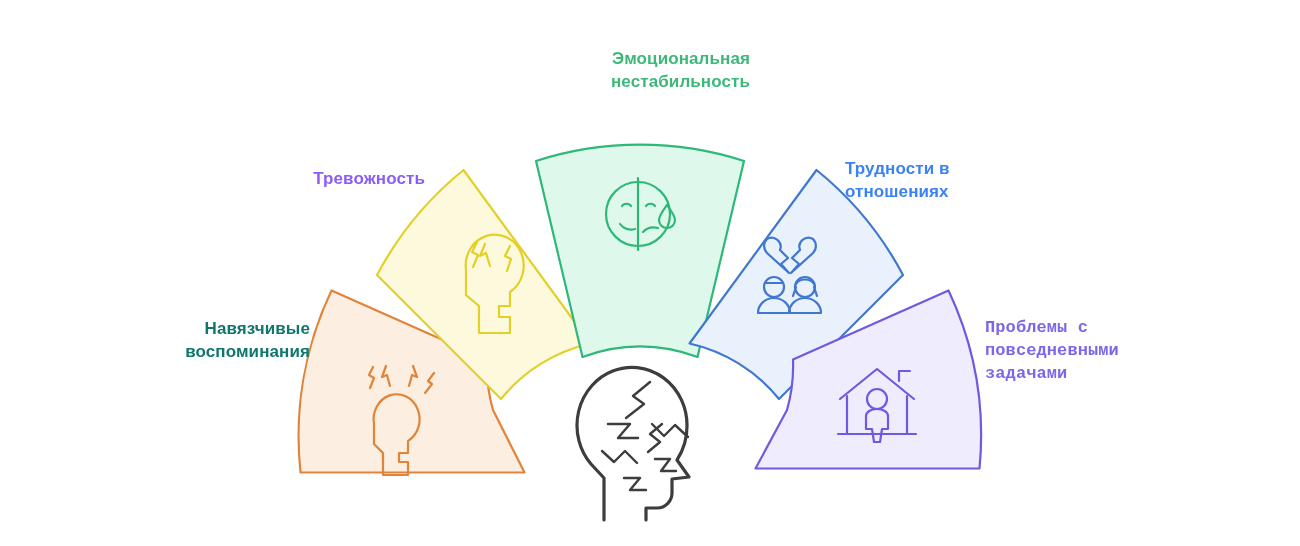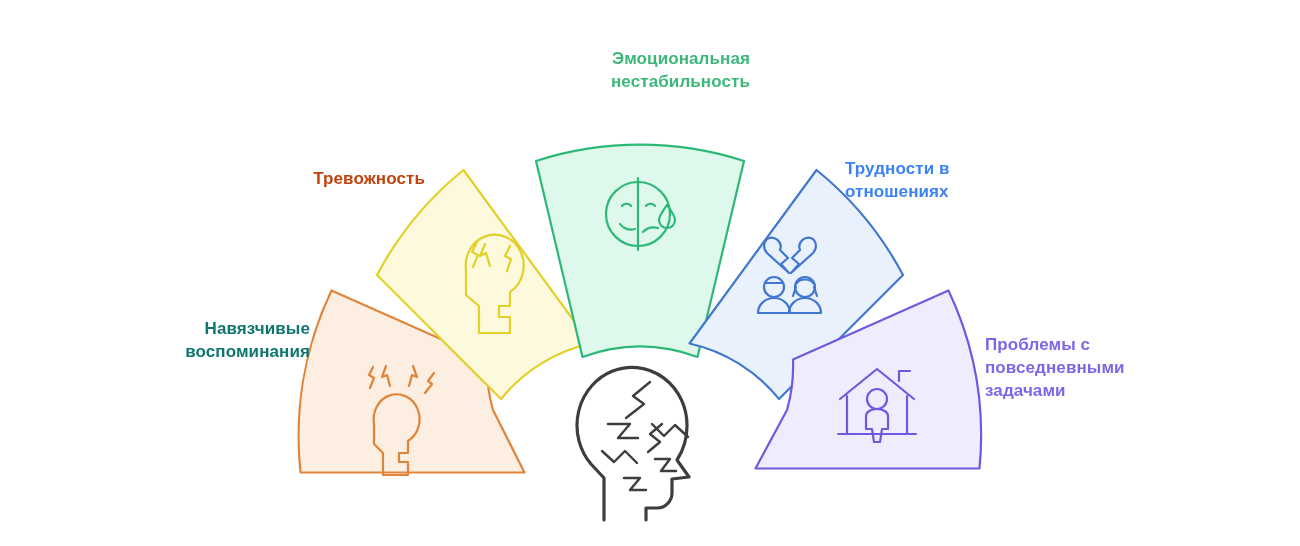--- a/index.html
+++ b/index.html
@@ -48,23 +48,24 @@
     text-align: right;
   }
   .lbl-relationships {
     left: 845px;
     top: 158px;
     width: 200px;
     text-align: left;
   }
   .lbl-daily {
     left: 985px;
-    top: 334px;
+    top: 317px;
     width: 220px;
     text-align: left;
+    font-family: Liberation Mono, monospace;
   }
 </style>
 </head>
 <body>
 
 <div id="infographic">
 
   <svg width="1300" height="546" viewBox="0 0 1300 546">
 
     <g>
@@ -207,21 +208,21 @@
         <polyline points="624,478 640,478 630,490 646,490"></polyline>
       </g>
     </g>
 
   </svg>
 
   
   <div class="seg-label lbl-emotional" style="color:#3cb878">Эмоциональная
 нестабильность</div>
 
-  <div class="seg-label lbl-anxiety" style="color:#c2410c">Тревожность</div>
+  <div class="seg-label lbl-anxiety" style="color:#8b5cf6">Тревожность</div>
 
   <div class="seg-label lbl-intrusive" style="color:#0f766e">Навязчивые
 воспоминания</div>
 
   <div class="seg-label lbl-relationships" style="color:#3b82f6">Трудности в
 отношениях</div>
 
   <div class="seg-label lbl-daily" style="color:#7b68e8">Проблемы с
 повседневными
 задачами</div>

